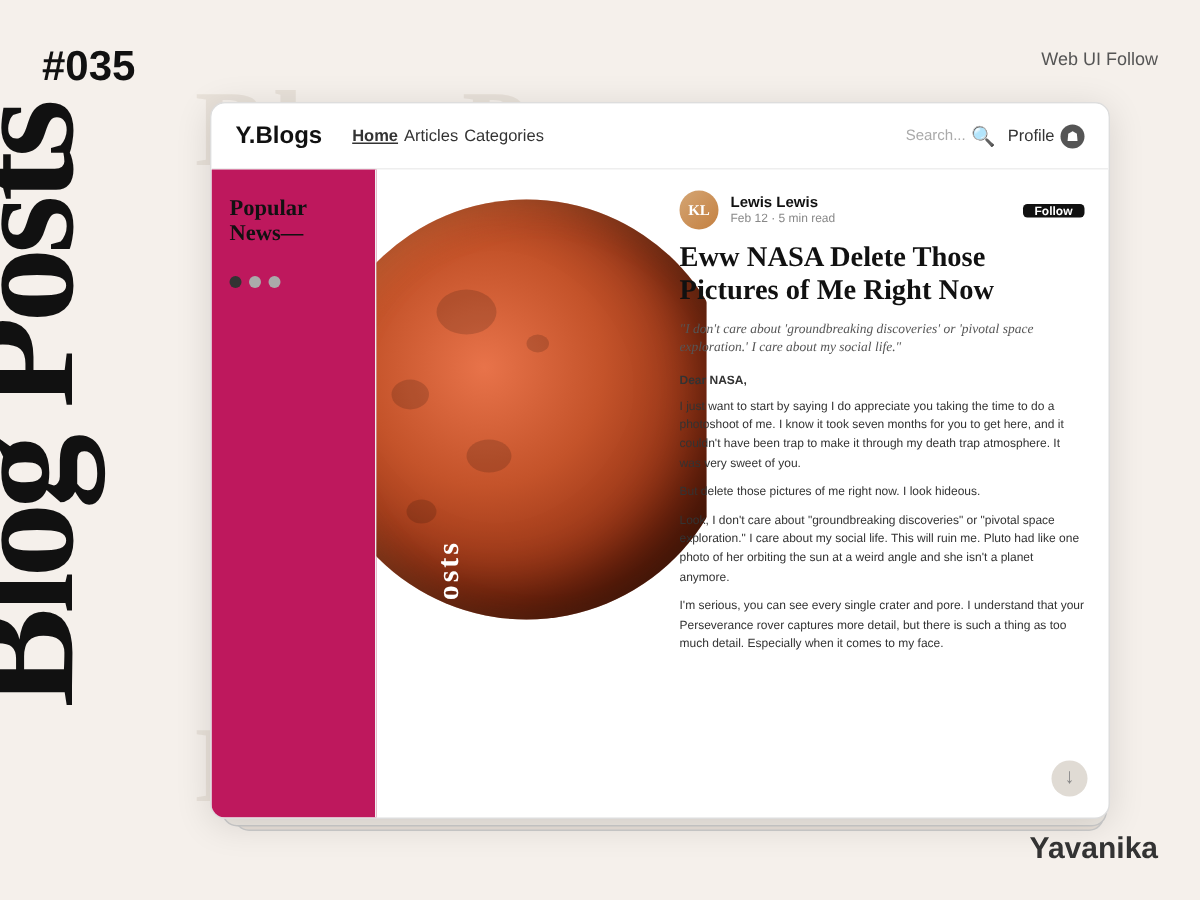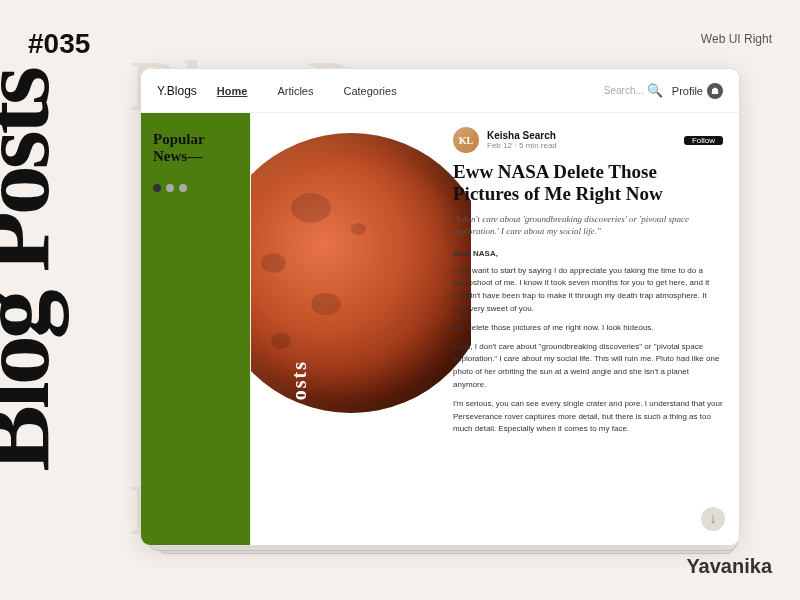--- a/index.html
+++ b/index.html
@@ -157,30 +157,30 @@
       height: 44px;
       background: #fff;
       border-bottom: 1px solid #eee;
       display: flex;
       align-items: center;
       padding: 0 16px;
       gap: 12px;
     }
 
     .brand {
-      font-size: 12px;
-      font-weight: 400;
+      font-size: 16px;
+      font-weight: 700;
       color: #111;
       font-family: Arial, sans-serif;
       margin-right: 8px;
     }
 
     .nav-links {
       display: flex;
-      gap: 30px;
+      gap: 4px;
       align-items: center;
       flex: 1;
     }
 
     .nav-link {
       font-size: 11px;
       color: #333;
       font-family: Arial, sans-serif;
       cursor: pointer;
       text-decoration: none;
@@ -243,21 +243,21 @@
     
     .browser-content {
       display: flex;
       height: calc(100% - 44px);
     }
 
     
     .sidebar {
       width: 110px;
       min-width: 110px;
-      background: #4d7c0f;
+      background: #be185d;
       padding: 18px 12px;
       border-right: 1px solid #eee;
       display: flex;
       flex-direction: column;
       gap: 16px;
     }
 
     .sidebar-title {
       font-size: 15px;
       font-weight: 900;
@@ -362,21 +362,21 @@
 
     .follow-btn {
       background: #111;
       color: #fff;
       font-size: 8px;
       padding: 0 8px;
       border: none;
       border-radius: 3px;
       cursor: pointer;
       font-family: Arial, sans-serif;
-      font-weight: 400;
+      font-weight: 700;
     }
 
     .article-title {
       font-size: 19px;
       font-weight: 900;
       color: #111;
       font-family: 'Georgia', serif;
       line-height: 1.15;
       margin-bottom: 8px;
     }
@@ -426,21 +426,21 @@
   </style>
 </head>
 <body>
 
 <div class="bg-text-top">Blog Posts</div>
 
 <div class="bg-text-bottom">Blog Posts</div>
 
 <div class="top-label">#035</div>
 
-<div class="top-right-label">Web UI Right</div>
+<div class="top-right-label">Web UI Follow</div>
 
 <div class="vertical-text">Blog Posts</div>
 
 <div class="bottom-credit">Yavanika</div>
 
 <div class="browser-outer">
   <div class="shadow-card-1"></div>
   <div class="shadow-card-2"></div>
 
   <div class="browser-vertical-label">Blog Posts</div>
@@ -489,21 +489,21 @@
             <div class="mars-crater" style="width:30px;height:22px;top:160px;left:100px;"></div>
             <div class="mars-crater" style="width:20px;height:16px;top:200px;left:60px;"></div>
           </div>
         </div>
 
         <div class="article-content">
 
           <div class="author-row">
             <div class="author-avatar">KL</div>
             <div class="author-info">
-              <div class="author-name">Keisha Search</div>
+              <div class="author-name">Lewis Lewis</div>
               <div class="author-date">Feb 12 · 5 min read</div>
             </div>
             <button class="follow-btn">Follow</button>
           </div>
 
           <div class="article-title">Eww NASA Delete Those Pictures of Me Right Now</div>
 
           <div class="article-subtitle">"I don't care about 'groundbreaking discoveries' or 'pivotal space exploration.' I care about my social life."</div>
 
           <div class="article-body">

